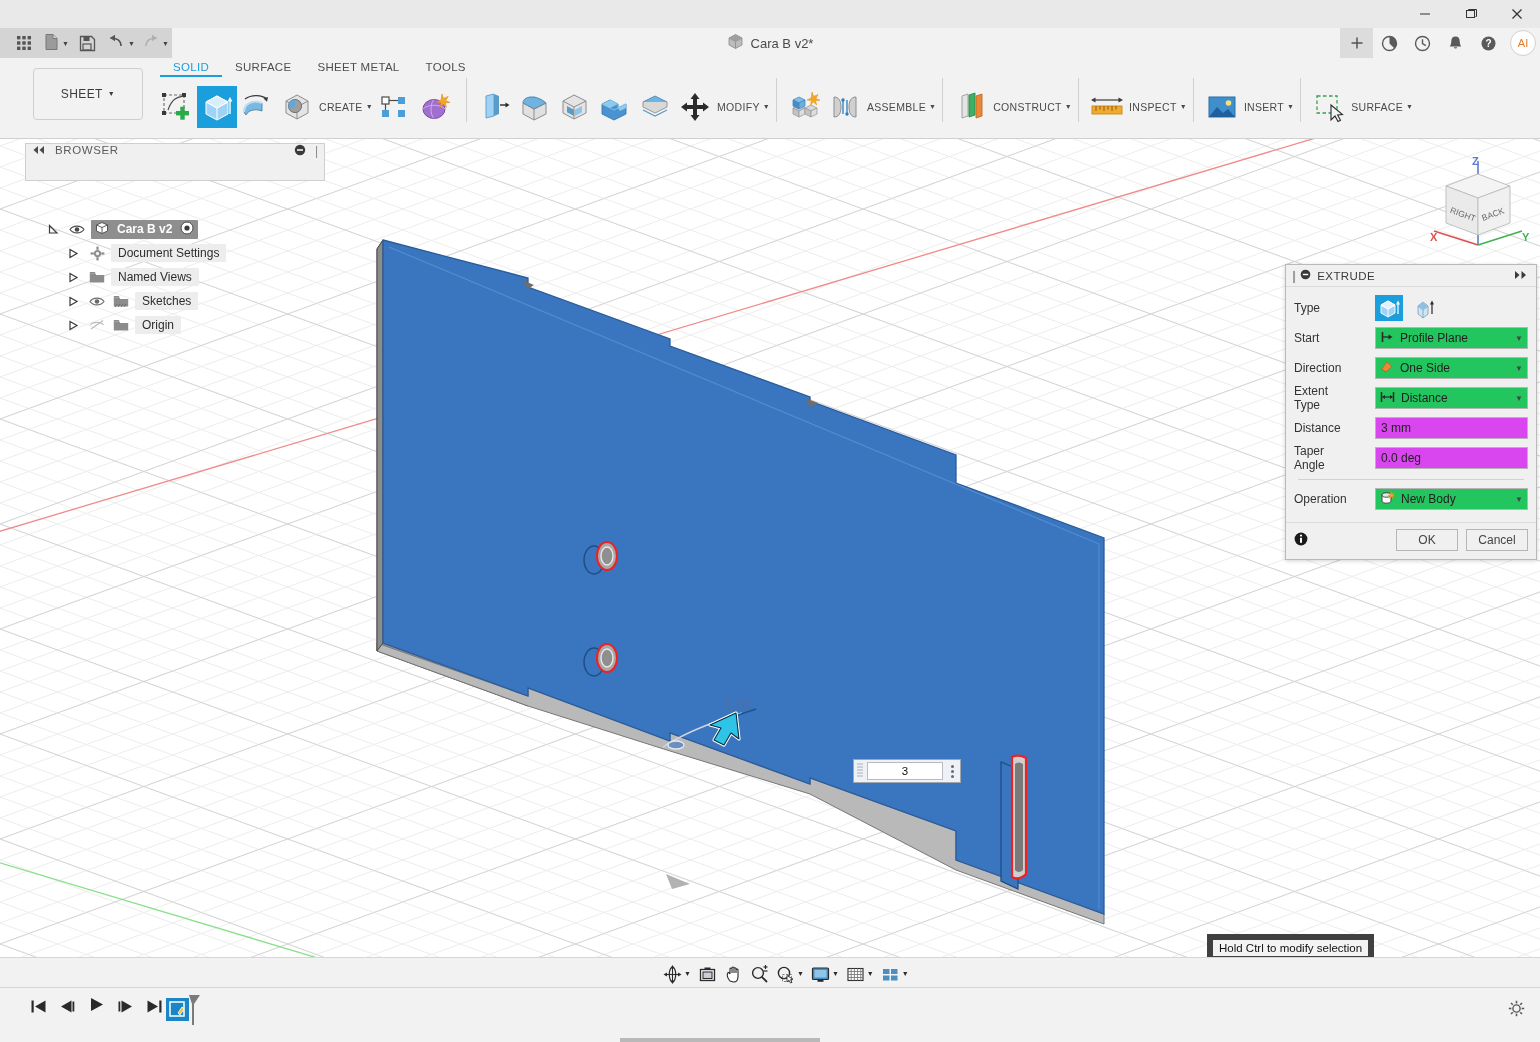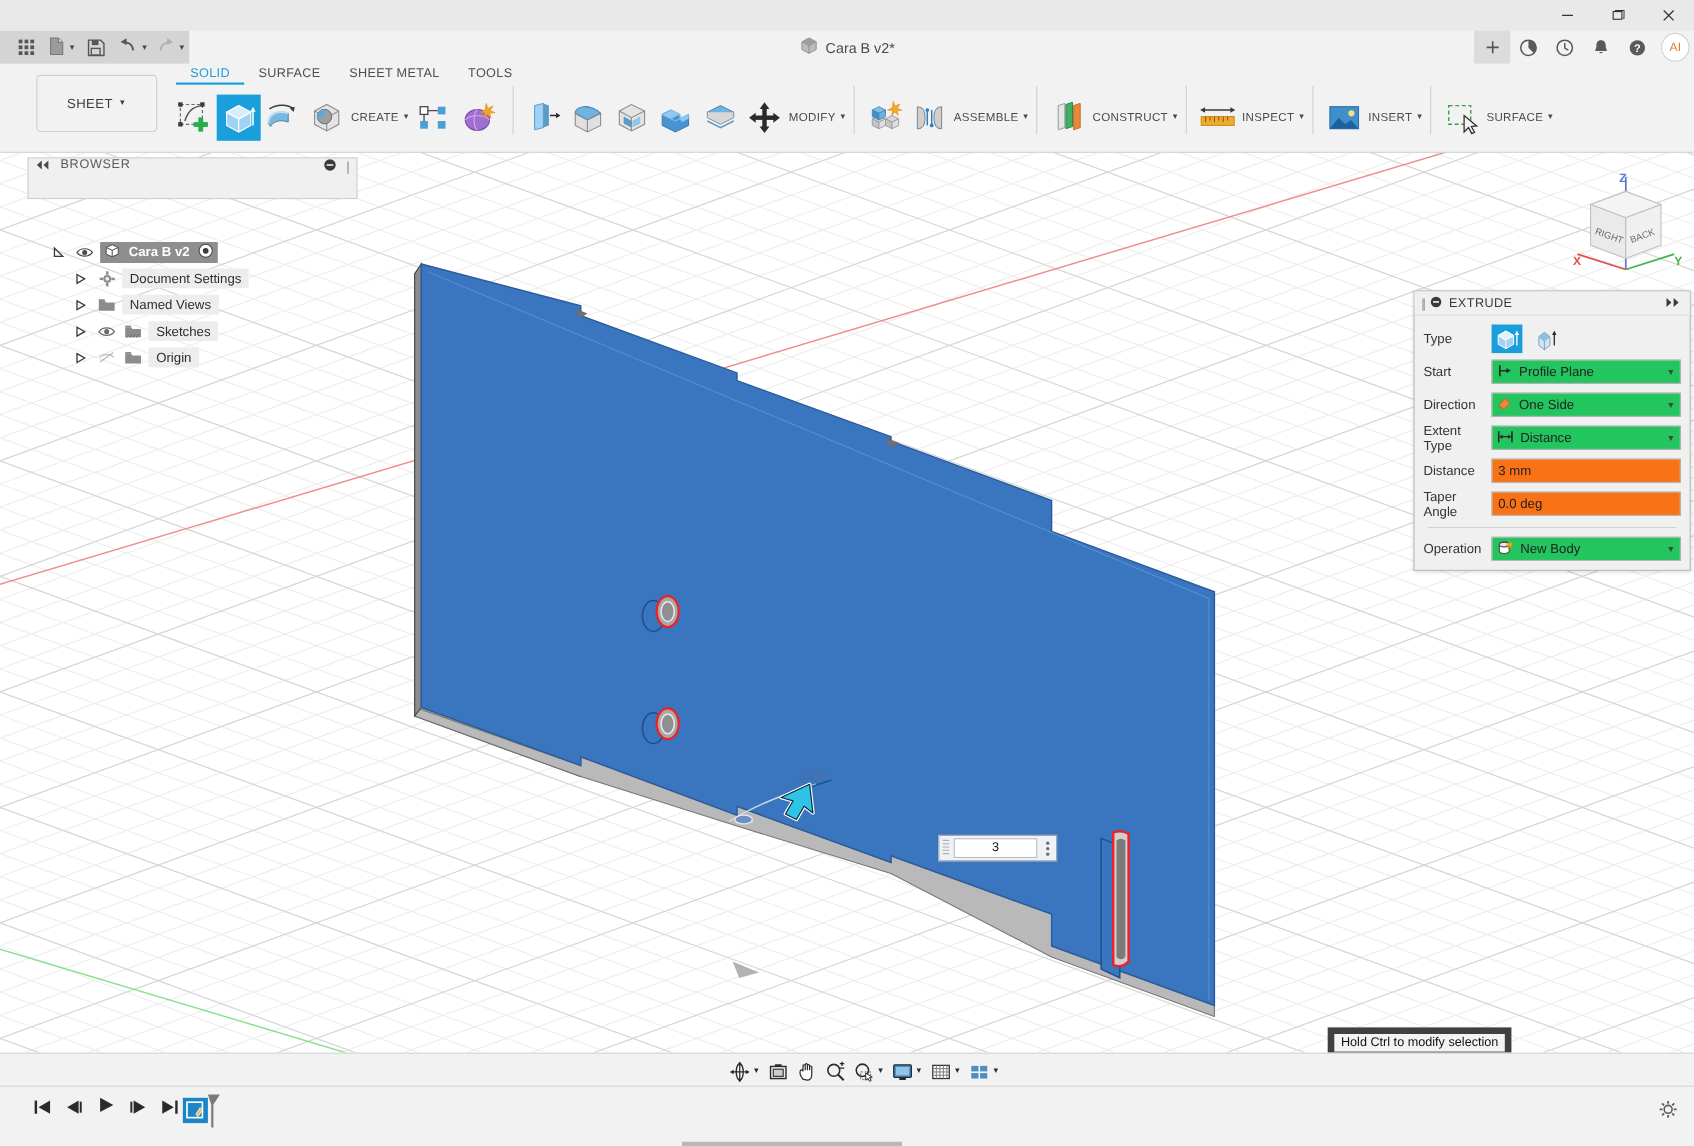--- a/index.html
+++ b/index.html
@@ -84,27 +84,27 @@
     position:absolute; left:1285px; top:125px; width:252px;
     background:#f0f0f0; border:1px solid #b9b9b9;
     box-shadow:0 1px 4px rgba(0,0,0,.18);
     font-size:12px;
   }
   #ex-head { height:22px; display:flex; align-items:center; gap:6px; padding:0 6px;
              border-bottom:1px solid #dcdcdc; background:#f0f0f0; }
   #ex-head .grip { color:#999; letter-spacing:-2px; font-size:12px; }
   #ex-title { font-size:11.5px; color:#3a3a3a; letter-spacing:.4px; flex:1; }
   #ex-body { padding:6px 8px 4px 8px; }
-  .ex-row { display:flex; align-items:center; height:30px; }
+  .ex-row { display:flex; align-items:center; height:30px;gap:19px; }
   .ex-lbl { width:62px; color:#333; font-size:12px; }
   .ex-ctl { flex:1; display:flex; align-items:center; gap:8px; }
   .combo { flex:1; height:22px; background:#22c55e; border:1px solid #b5b5b5;
            display:flex; align-items:center; padding:0 4px; gap:6px; font-size:12px; color:#222; }
   .combo .cb-caret { margin-left:auto; font-size:8px; color:#444; }
-  .txtin { flex:1; height:22px; background:#f97316; border:1px solid #b5b5b5;
+  .txtin { flex:1; height:22px; background:#d946ef; border:1px solid #b5b5b5;
            display:flex; align-items:center; padding:0 5px; font-size:12px; color:#222; }
   .typebtn { width:28px; height:26px; display:flex; align-items:center; justify-content:center; }
   .typebtn.sel { background:#1a9fdc; }
   .sel-chip { height:22px; background:#1a9fdc; color:#fff; display:flex; align-items:center;
               gap:5px; padding:0 10px 0 6px; font-size:12px; }
   .x-btn { color:#333; font-size:14px; width:14px; text-align:center; }
   #ex-div { height:1px; background:#d2d2d2; margin:6px 4px 4px 4px; }
   #ex-foot { display:flex; align-items:center; padding:6px 8px 8px 8px; border-top:1px solid #dcdcdc; margin-top:4px;}
   .dlg-btn { width:62px; height:22px; border:1px solid #b5b5b5; background:#f0f0f0;
              display:flex; align-items:center; justify-content:center; font-size:12px; color:#444; }
@@ -1328,20 +1328,32 @@
               <path d="M11 0.5 L11.9 3 L14.3 1.8 L12.9 4.1 L15 5 L12.5 5.2 L13.2 7.6 L11.3 5.8 L9.8 7.8 L10.3 5.2 L7.8 4.8 L10.2 3.7 Z" fill="#f5a623" stroke="#e08a10" stroke-width="0.4"></path>
                 </svg>
             </span>
             <span>New Body</span>
             <span class="cb-caret">▼</span>
           </div>
         </div>
       </div>
     </div>
 
+    <div id="ex-foot">
+      <span>
+        <svg width="14" height="14" viewBox="0 0 14 14">
+            <circle cx="7" cy="7" r="6.4" fill="#1a1a1a"></circle>
+            <circle cx="7" cy="3.6" r="1.1" fill="#fff"></circle>
+            <rect x="6" y="5.8" width="2" height="5" fill="#fff"></rect>
+          </svg>
+      </span>
+      <div style="flex:1"></div>
+      <div class="dlg-btn" style="margin-right:8px;">OK</div>
+      <div class="dlg-btn">Cancel</div>
+    </div>
   </div>
 
 </div>
 
 <div id="statusbar"></div>
 
 <div id="navbar">
   <div class="nav-item">
     <svg width="19" height="19" viewBox="0 0 19 19">
         <ellipse cx="9.5" cy="9.5" rx="3.2" ry="7.5" fill="none" stroke="#2a2a2a" stroke-width="1.2"></ellipse>

